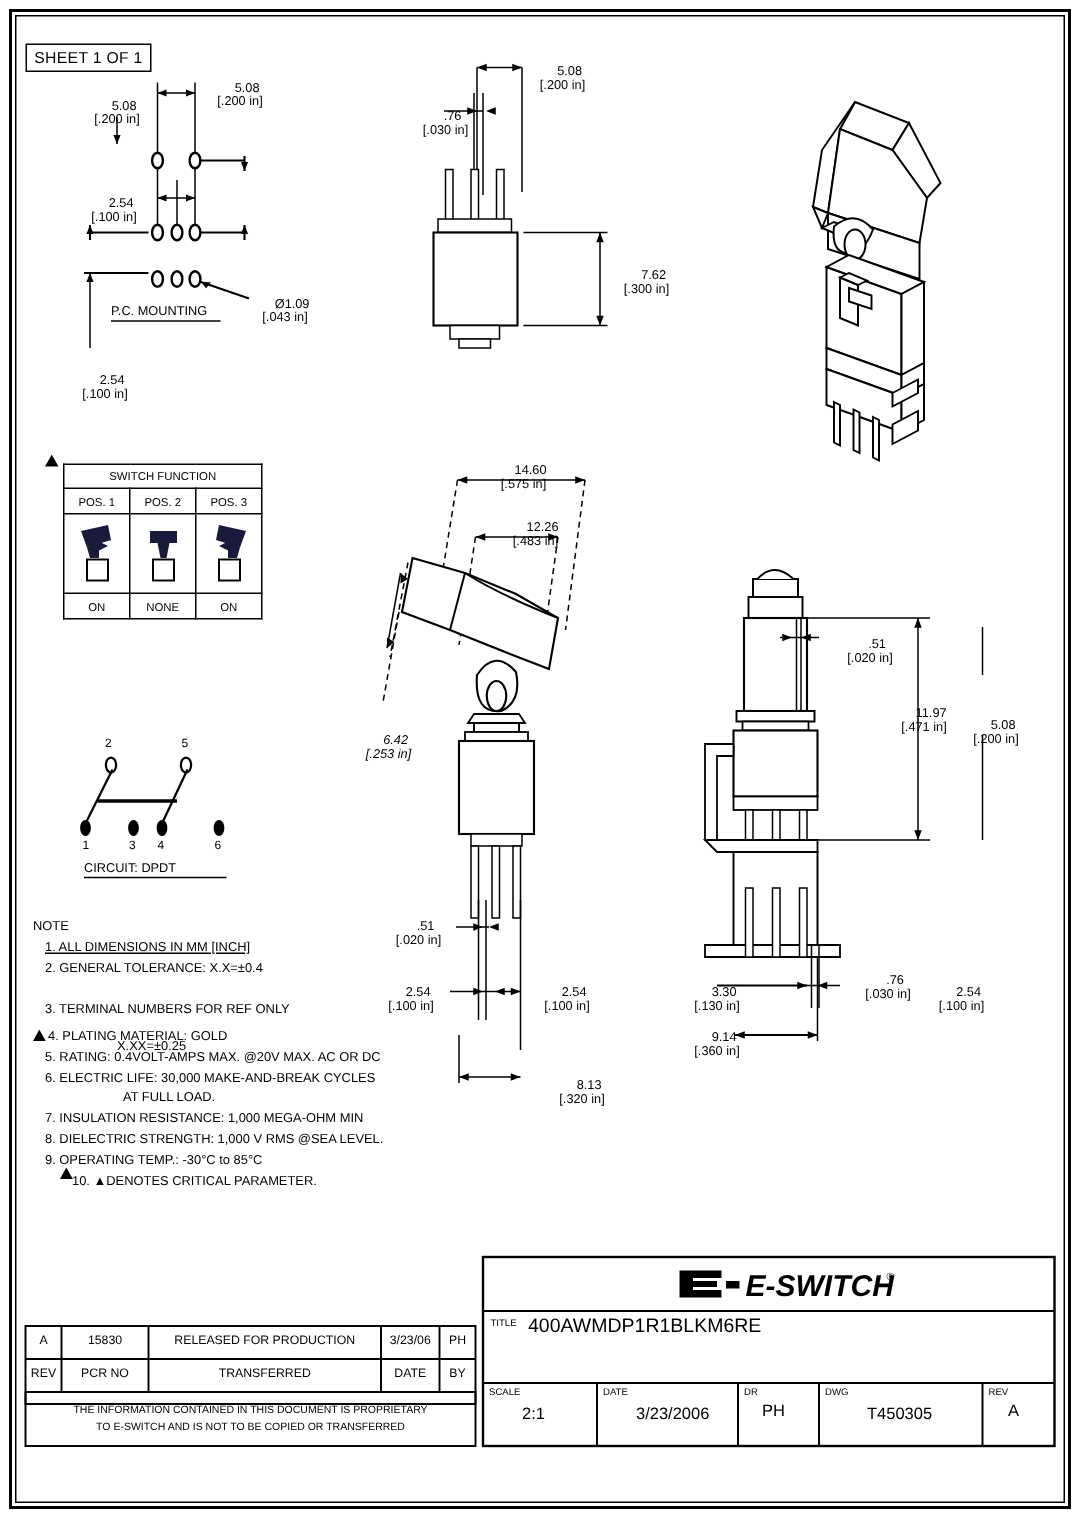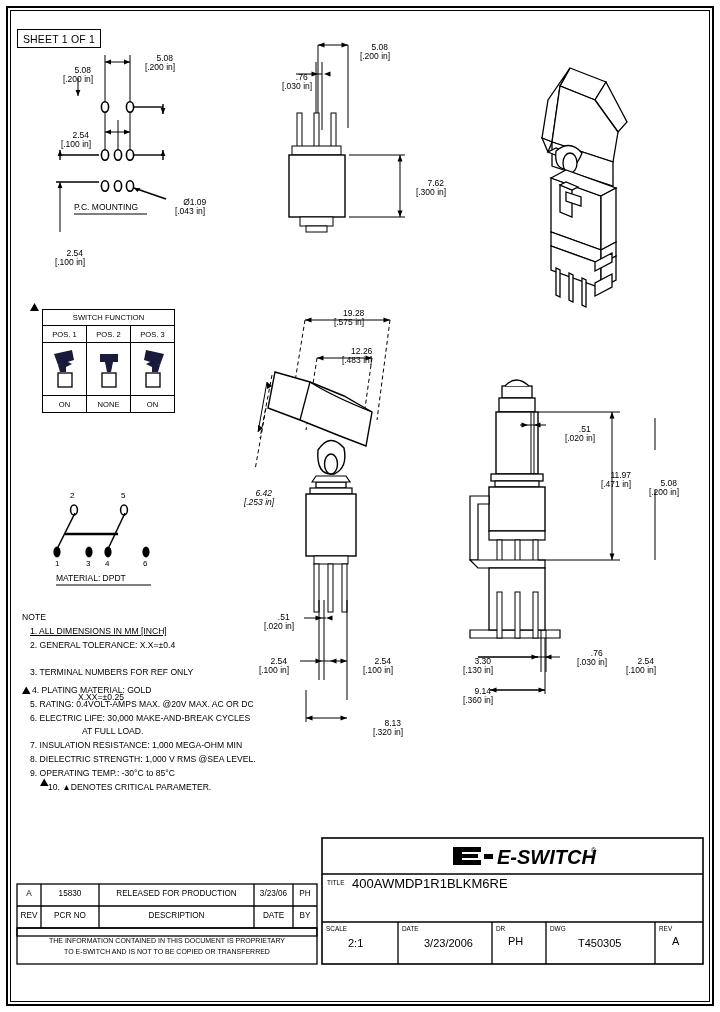--- a/index.html
+++ b/index.html
@@ -337,21 +337,21 @@
     <span>.76</span><br><span>[.030 in]</span>
   </div>
   <div class="t dim" style="left:348px;top:34px;width:54px;">
     <span>5.08</span><br><span>[.200 in]</span>
   </div>
   <div class="t dim" style="left:404px;top:170px;width:54px;">
     <span>7.62</span><br><span>[.300 in]</span>
   </div>
 
   <div class="t dim" style="left:322px;top:300px;width:54px;">
-    <span>19.28</span><br><span>[.575 in]</span>
+    <span>14.60</span><br><span>[.575 in]</span>
   </div>
   <div class="t dim" style="left:330px;top:338px;width:54px;">
     <span>12.26</span><br><span>[.483 in]</span>
   </div>
   <div class="t dim" style="left:232px;top:480px;width:54px;font-style:italic;">
     <span>6.42</span><br><span>[.253 in]</span>
   </div>
   <div class="t dim" style="left:256px;top:604px;width:46px;">
     <span>.51</span><br><span>[.020 in]</span>
   </div>
@@ -429,21 +429,21 @@
     </tr>
   </tbody>
     </table>
 
   <div class="t" style="left:70px;top:492px;font-size:8px;">2</div>
   <div class="t" style="left:121px;top:492px;font-size:8px;">5</div>
   <div class="t" style="left:55px;top:560px;font-size:8px;">1</div>
   <div class="t" style="left:86px;top:560px;font-size:8px;">3</div>
   <div class="t" style="left:105px;top:560px;font-size:8px;">4</div>
   <div class="t" style="left:143px;top:560px;font-size:8px;">6</div>
-  <div class="t" style="left:56px;top:574px;font-size:8.5px;">MATERIAL: DPDT</div>
+  <div class="t" style="left:56px;top:574px;font-size:8.5px;">CIRCUIT: DPDT</div>
 
   <div class="t note" style="left:22px;top:613px;">NOTE</div>
   <div class="t note" style="left:30px;top:627px;text-decoration:underline;">1. ALL DIMENSIONS IN MM [INCH]</div>
   <div class="t note" style="left:30px;top:641px;">2. GENERAL TOLERANCE: X.X=±0.4</div>
   <div class="t note" style="left:78px;top:654px;margin-top:39px;">X.XX=±0.25</div>
   <div class="t note" style="left:30px;top:668px;">3. TERMINAL NUMBERS FOR REF ONLY</div>
   <div class="t note" style="left:32px;top:686px;">4. PLATING MATERIAL: GOLD</div>
   <div class="t note" style="left:30px;top:700px;">5. RATING: 0.4VOLT-AMPS MAX. @20V MAX. AC OR DC</div>
   <div class="t note" style="left:30px;top:714px;">6. ELECTRIC LIFE: 30,000 MAKE-AND-BREAK CYCLES</div>
   <div class="t note" style="left:82px;top:727px;">AT FULL LOAD.</div>
@@ -475,21 +475,21 @@
   </svg>
 
   <div class="t tb-row" style="left:17px;top:890px;width:24px;">A</div>
   <div class="t tb-row" style="left:41px;top:890px;width:58px;">15830</div>
   <div class="t tb-row" style="left:99px;top:890px;width:155px;">RELEASED FOR PRODUCTION</div>
   <div class="t tb-row" style="left:254px;top:890px;width:39px;">3/23/06</div>
   <div class="t tb-row" style="left:293px;top:890px;width:24px;">PH</div>
 
   <div class="t tb-row" style="left:17px;top:912px;width:24px;">REV</div>
   <div class="t tb-row" style="left:41px;top:912px;width:58px;">PCR NO</div>
-  <div class="t tb-row" style="left:99px;top:912px;width:155px;">DESCRIPTION</div>
+  <div class="t tb-row" style="left:99px;top:912px;width:155px;">TRANSFERRED</div>
   <div class="t tb-row" style="left:254px;top:912px;width:39px;">DATE</div>
   <div class="t tb-row" style="left:293px;top:912px;width:24px;">BY</div>
 
   <div class="t tiny" style="left:17px;top:937px;width:300px;text-align:center;">THE INFORMATION CONTAINED IN THIS DOCUMENT IS PROPRIETARY</div>
   <div class="t tiny" style="left:17px;top:948px;width:300px;text-align:center;">TO E-SWITCH AND IS NOT TO BE COPIED OR TRANSFERRED</div>
 
   <div id="logo">
     <svg viewBox="0 0 150 26" width="150" height="26">
       <g fill="#000">
         <path d="M2 4 L30 4 L30 9 L11 9 L11 11 L27 11 L27 15 L11 15 L11 17 L30 17 L30 22 L2 22 Z"></path>

